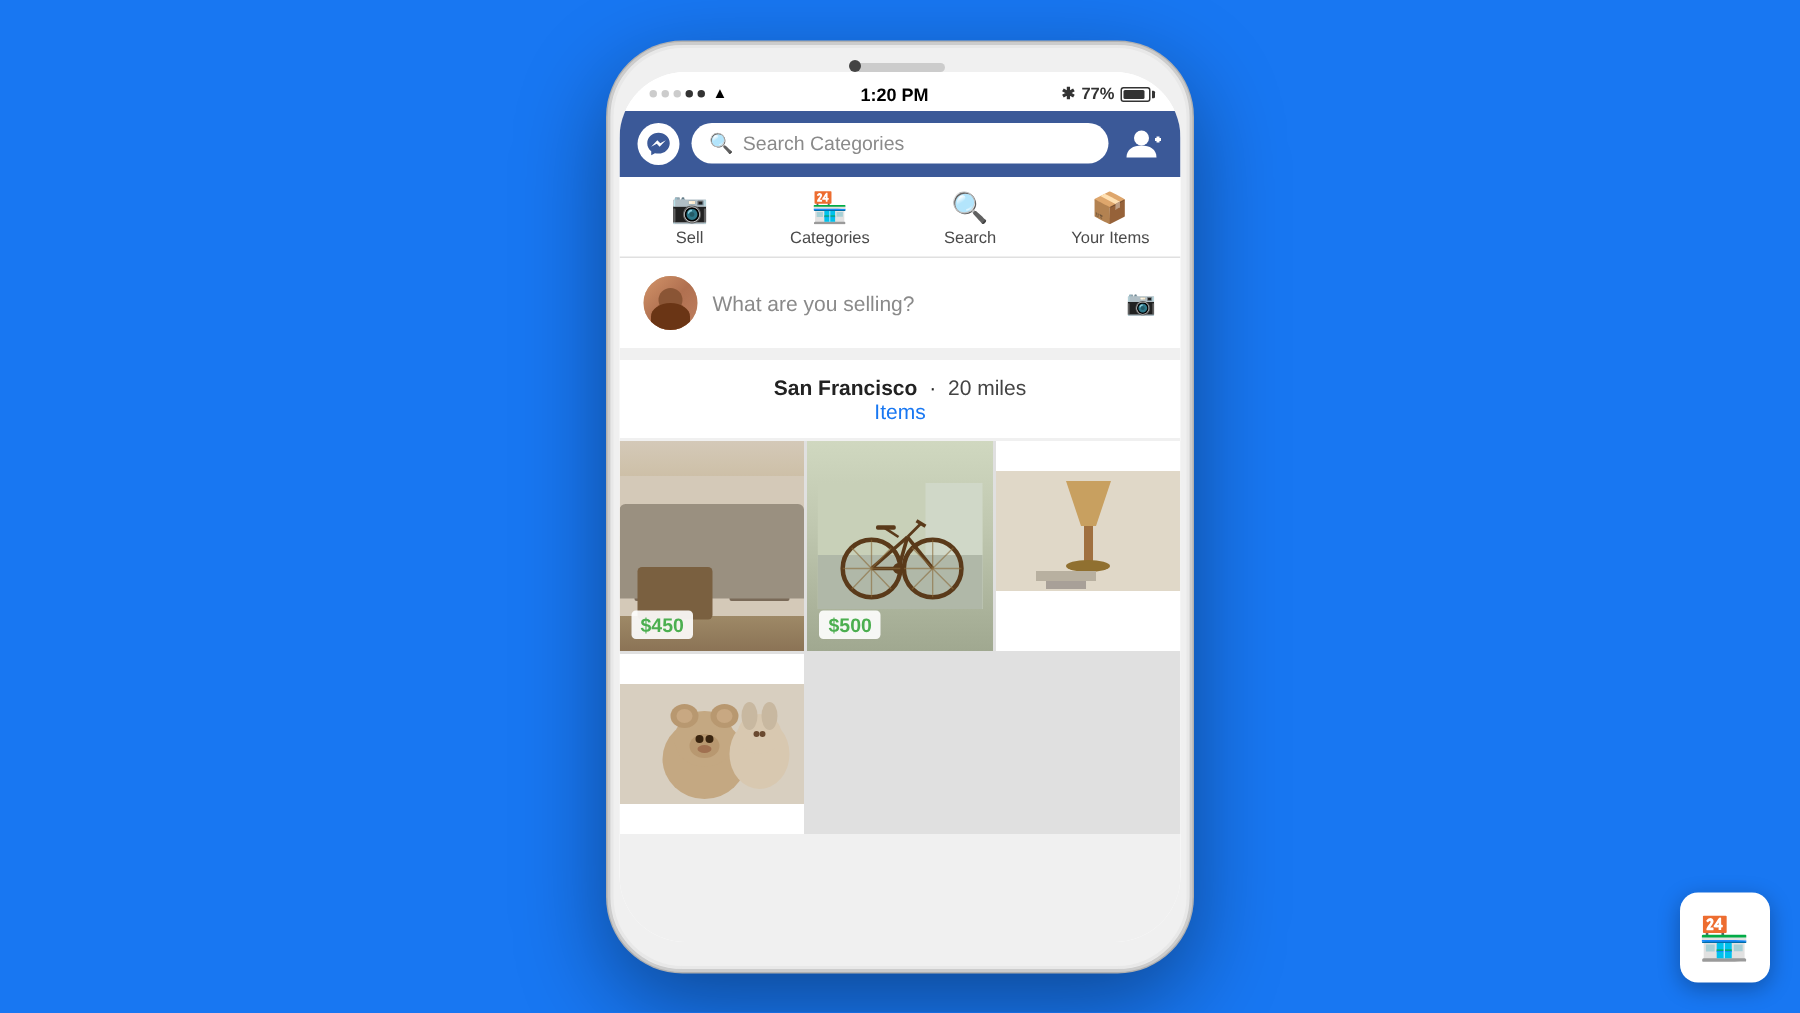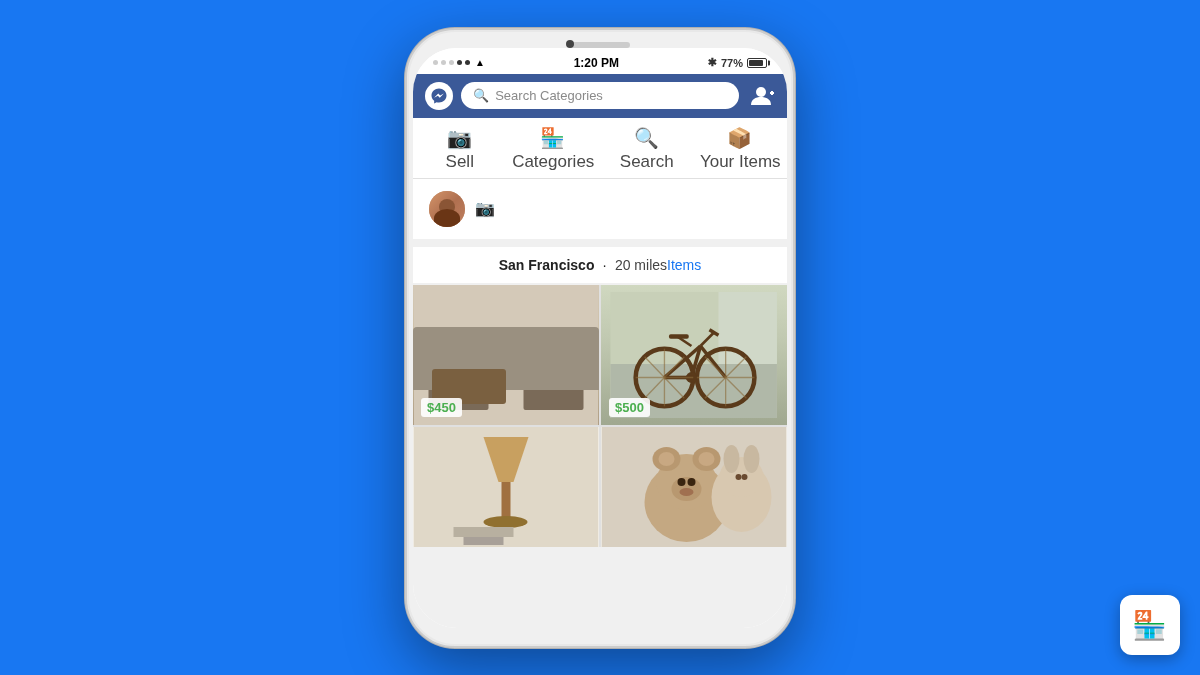--- a/index.html
+++ b/index.html
@@ -186,21 +186,21 @@
       gap: 2px;
       cursor: pointer;
     }
 
     .tab-icon {
       font-size: 20px;
       color: #4a4a4a;
     }
 
     .tab-label {
-      font-size: 17px;
+      font-size: 11px;
       color: #4a4a4a;
     }
 
     
     .content-area {
       background: #f0f0f0;
       flex: 1;
       overflow: hidden;
     }
 
@@ -264,22 +264,23 @@
       color: #8a8a8a;
       font-size: 16px;
     }
 
     
     .location-bar {
       background: white;
       padding: 10px 16px;
       display: flex;
       align-items: center;
-      justify-content: center;
+      justify-content: space-between;
       margin-bottom: 2px;
+      flex-direction: column;
     }
 
     .location-text {
       font-size: 14px;
       font-weight: 600;
       color: #222;
     }
 
     .location-miles {
       font-weight: 400;
@@ -288,21 +289,21 @@
 
     .change-btn {
       color: #1877F2;
       font-size: 14px;
       font-weight: 500;
     }
 
     
     .product-grid {
       display: grid;
-      grid-template-columns: 1fr 1fr;
+      grid-template-columns: 1fr 1fr 1fr;
       gap: 2px;
       background: #e0e0e0;
     }
 
     .product-card {
       background: white;
       position: relative;
       overflow: hidden;
     }
 
@@ -494,20 +495,21 @@
           <span class="tab-label">Your Items</span>
         </div>
       </div>
 
       <div class="content-area">
 
         <div class="sell-prompt">
           <div class="user-avatar">
             <div class="user-avatar-img"></div>
           </div>
+          <span class="sell-input-placeholder">What are you selling?</span>
           <span class="camera-icon-small">📷</span>
         </div>
 
         <div class="location-bar">
           <span class="location-text">
             <span>San Francisco</span>
             <span style="margin: 0 4px; font-weight:400;">·</span>
             <span class="location-miles">20 miles</span>
           </span>
           <span class="change-btn">Items</span>

